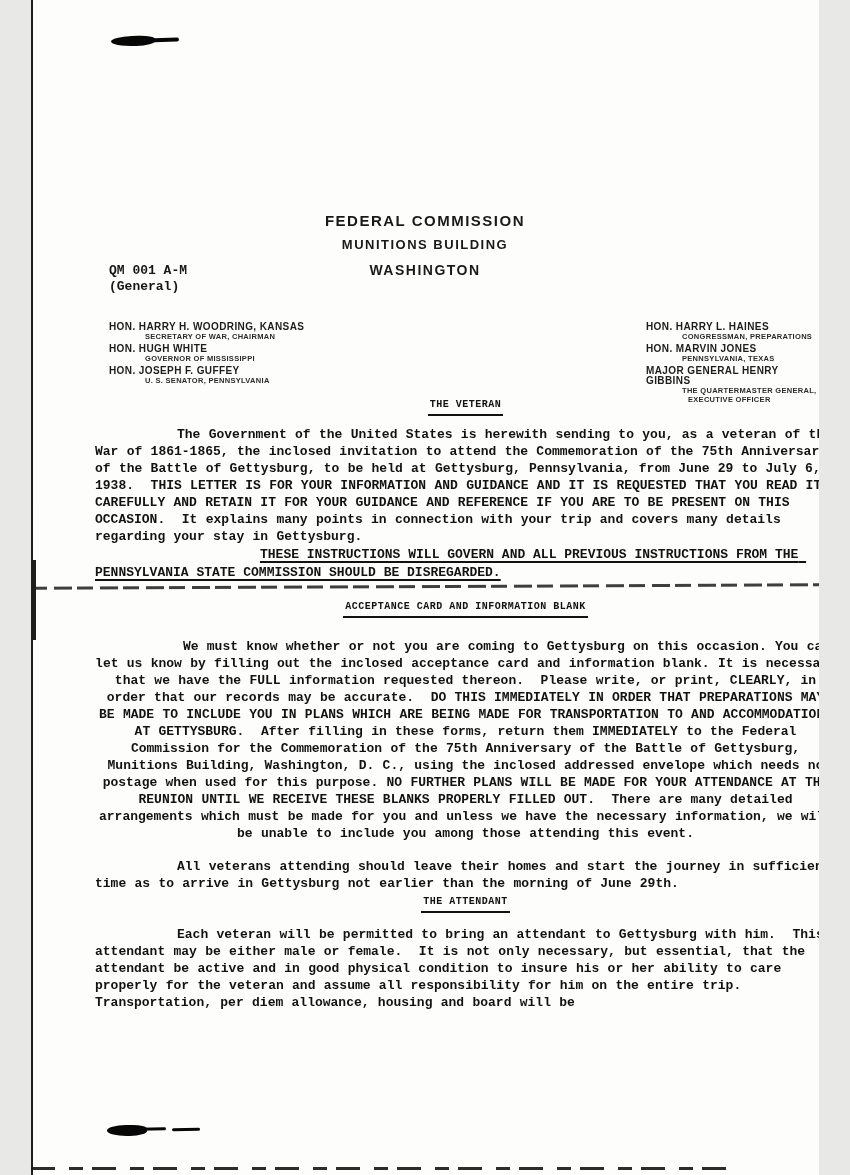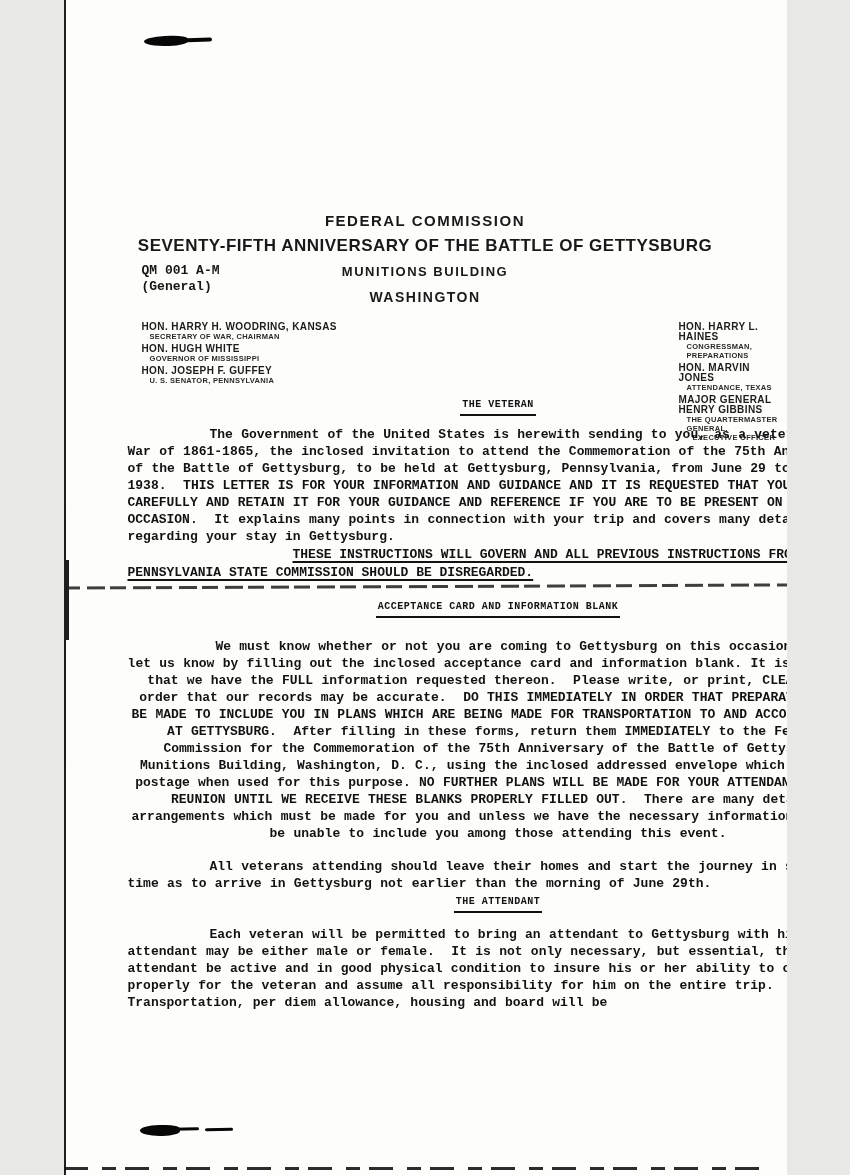--- a/index.html
+++ b/index.html
@@ -1,18 +1,18 @@
 <!DOCTYPE html>
 <html><head>
 <meta charset="utf-8">
 <style>
   html,body { margin:0; padding:0; background:#e8e8e6; }
   .paper {
     position:relative;
-    width:723px; height:1175px;
+    width:788px; height:1175px;
     margin:0 auto;
     background:#fdfdfb;
     color:#161616;
     overflow:hidden;
     font-family:"Liberation Mono","DejaVu Sans Mono",monospace;
   }
 
   
   .edge-line-left {
     position:absolute; left:0; top:0; width:2px; height:100%;
@@ -63,21 +63,21 @@
 
   .officers {
     position:absolute; top:322px;
     font-family:"Liberation Sans","DejaVu Sans",sans-serif;
     color:#1c1c1c;
   }
   .officers-left { left:78px; }
   .officers-right { left:615px; }
   .officer { margin-bottom:3px; }
   .officer-name { font-size:10px; font-weight:bold; letter-spacing:.4px; line-height:10px; }
-  .officer-title { font-size:7.5px; font-weight:bold; letter-spacing:.3px; line-height:9px; padding-left:8px; color:#2a2a2a; }
+  .officer-title { font-size:7.5px; font-weight:bold; letter-spacing:.3px; line-height:9px; padding-left:8px; color:#2a2a2a;margin-left:28px; }
   .officer-title.second { padding-left:14px; }
 
   
   .body-text {
     position:absolute; left:64px; top:382px; width:741px;
     font-size:13px; font-weight:bold; line-height:17px; color:#121212;
   }
   .center-line { text-align:center; margin:0; }
   .underlined {
     display:inline-block;
@@ -115,21 +115,20 @@
 <div class="paper">
 
   <div class="edge-line-left"></div>
   <div class="ink-mark ink-mark-top"></div>
   <div class="ink-mark ink-mark-bottom"></div>
   <div class="crease-line"></div>
   <div class="bottom-dashes"></div>
 
   <div class="letterhead">
     <div class="lh-org">FEDERAL COMMISSION</div>
-    <div class="lh-anniv">SEVENTY-FIFTH ANNIVERSARY OF THE BATTLE OF GETTYSBURG</div>
     <div class="lh-building">MUNITIONS BUILDING</div>
     <div class="lh-city">WASHINGTON</div>
   </div>
 
   <div class="ref-block">
     <div>QM 001 A-M</div>
     <div>(General)</div>
   </div>
 
   <div class="officers officers-left">
@@ -147,21 +146,21 @@
     </div>
   </div>
 
   <div class="officers officers-right">
     <div class="officer">
       <div class="officer-name">HON. HARRY L. HAINES</div>
       <div class="officer-title">CONGRESSMAN, PREPARATIONS</div>
     </div>
     <div class="officer">
       <div class="officer-name">HON. MARVIN JONES</div>
-      <div class="officer-title">ATTENDANCE, TEXAS</div>
+      <div class="officer-title">PENNSYLVANIA, TEXAS</div>
     </div>
     <div class="officer">
       <div class="officer-name">MAJOR GENERAL HENRY GIBBINS</div>
       <div class="officer-title">THE QUARTERMASTER GENERAL,</div>
       <div class="officer-title second">EXECUTIVE OFFICER</div>
     </div>
   </div>
 
   <div class="body-text">
 

